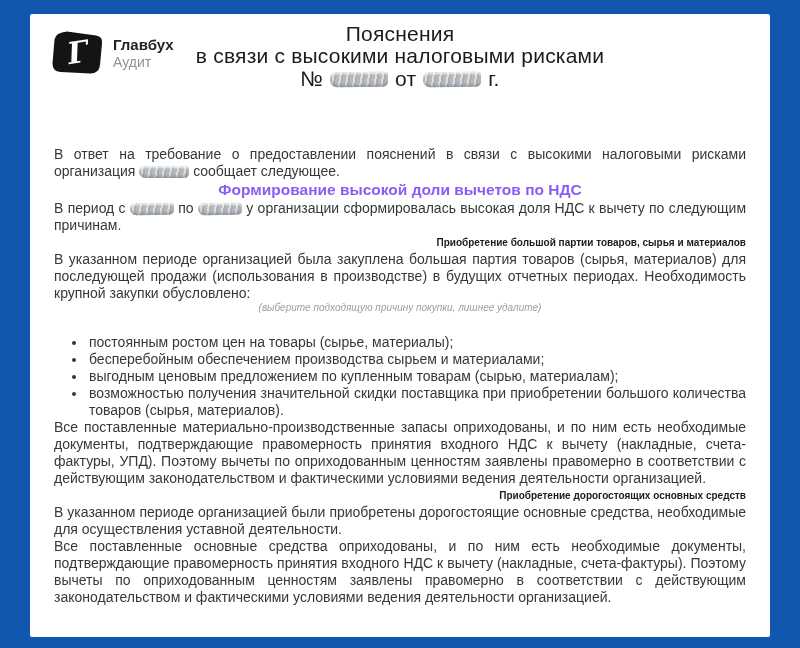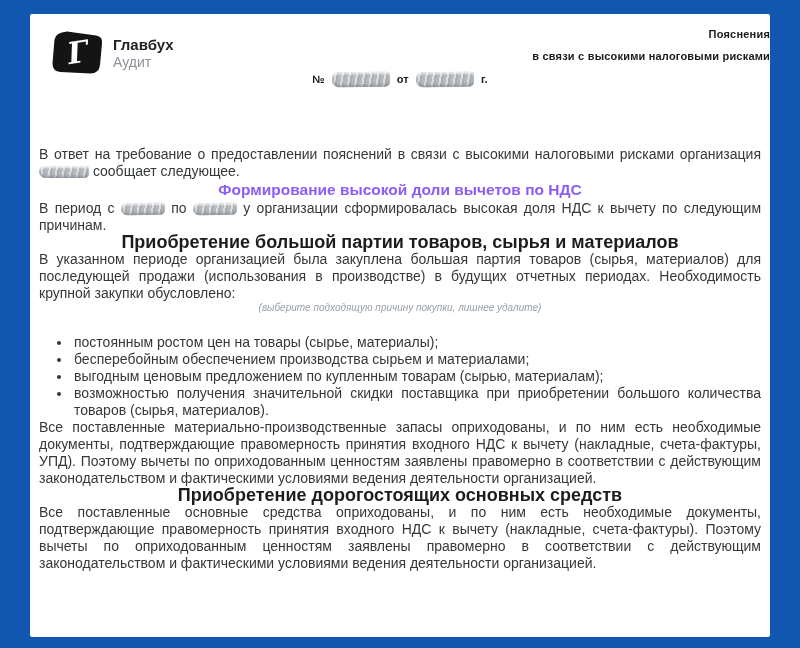--- a/index.html
+++ b/index.html
@@ -11,33 +11,33 @@
   .doc{
     position:absolute;left:30px;top:14px;width:740px;height:623px;
     background:#ffffff;border-radius:2px;overflow:hidden;color:#35383b;
   }
   
   .logo{position:absolute;left:20px;top:16px;display:flex;align-items:center;gap:9px}
   .brand{display:flex;flex-direction:column;justify-content:center}
   .brand-1{font-weight:700;font-size:15px;line-height:18px;color:#232323}
   .brand-2{font-size:14px;line-height:17px;color:#8d9298}
   
-  .title-block{padding-top:9px;text-align:right;font-weight:700;color:#1b1b1b;
-    font-size:11px;line-height:22px;letter-spacing:.2px}
+  .title-block{padding-top:9px;text-align:center;font-weight:400;color:#1b1b1b;
+    font-size:21px;line-height:22px;letter-spacing:.2px}
   .title-num{display:flex;justify-content:center;align-items:center;gap:7px;margin-top:1px}
   
-  .content{margin-top:56px;padding:0 9px;font-size:14px;line-height:17px;
+  .content{margin-top:56px;padding:0 24px;font-size:14px;line-height:17px;
     text-align:justify;color:#35383b}
   .content p{margin:0}
   .p-body{margin-top:7px}
   .p-period{margin-top:6px}
   .h2{margin-top:6px;font-size:15.5px;line-height:20px;text-align:center;
     font-weight:700;color:#8b5cf6}
-  .h3{margin-top:9px;font-size:18px;line-height:17px;font-weight:700;
-    color:#1c1c1c;text-align:center}
+  .h3{margin-top:9px;font-size:10px;line-height:17px;font-weight:700;
+    color:#1c1c1c;text-align:right}
   .note{margin-top:2px;font-size:10px;line-height:12px;color:#9aa1a8;
     font-style:italic;text-align:center}
   ul.bullets{margin:20px 0 0;padding-left:33px;text-align:justify}
   ul.bullets li{padding-left:2px;margin:0}
   
   .redact{
     display:inline-block;height:12px;width:48px;vertical-align:-2px;
     border-radius:6px 4px 5px 7px;
     background:repeating-linear-gradient(100deg,#b7babd 0 3px,#dcdee0 3px 5px,#a9afb4 5px 7px);
     box-shadow:inset 0 -2px 3px rgba(110,116,122,.55),inset 0 2px 2px rgba(255,255,255,.75);
@@ -102,17 +102,18 @@
       <li>постоянным ростом цен на товары (сырье, материалы);</li>
       <li>бесперебойным обеспечением производства сырьем и материалами;</li>
       <li>выгодным ценовым предложением по купленным товарам (сырью, материалам);</li>
       <li>возможностью получения значительной скидки поставщика при приобретении большого количества товаров (сырья, материалов).</li>
     </ul>
 
     <p class="p-body">Все поставленные материально-производственные запасы оприходованы, и по ним есть необходимые документы, подтверждающие правомерность принятия входного НДС к вычету (накладные, счета-фактуры, УПД). Поэтому вычеты по оприходованным ценностям заявлены правомерно в соответствии с действующим законодательством и фактическими условиями ведения деятельности организацией.</p>
 
     <p class="h3">Приобретение дорогостоящих основных средств</p>
 
+    <p class="p-body">В указанном периоде организацией были приобретены дорогостоящие основные средства, необходимые для осуществления уставной деятельности.</p>
 
     <p class="p-body">Все поставленные основные средства оприходованы, и по ним есть необходимые документы, подтверждающие правомерность принятия входного НДС к вычету (накладные, счета-фактуры). Поэтому вычеты по оприходованным ценностям заявлены правомерно в соответствии с действующим законодательством и фактическими условиями ведения деятельности организацией.</p>
 
   </div>
 </div>
 
 </body></html>

